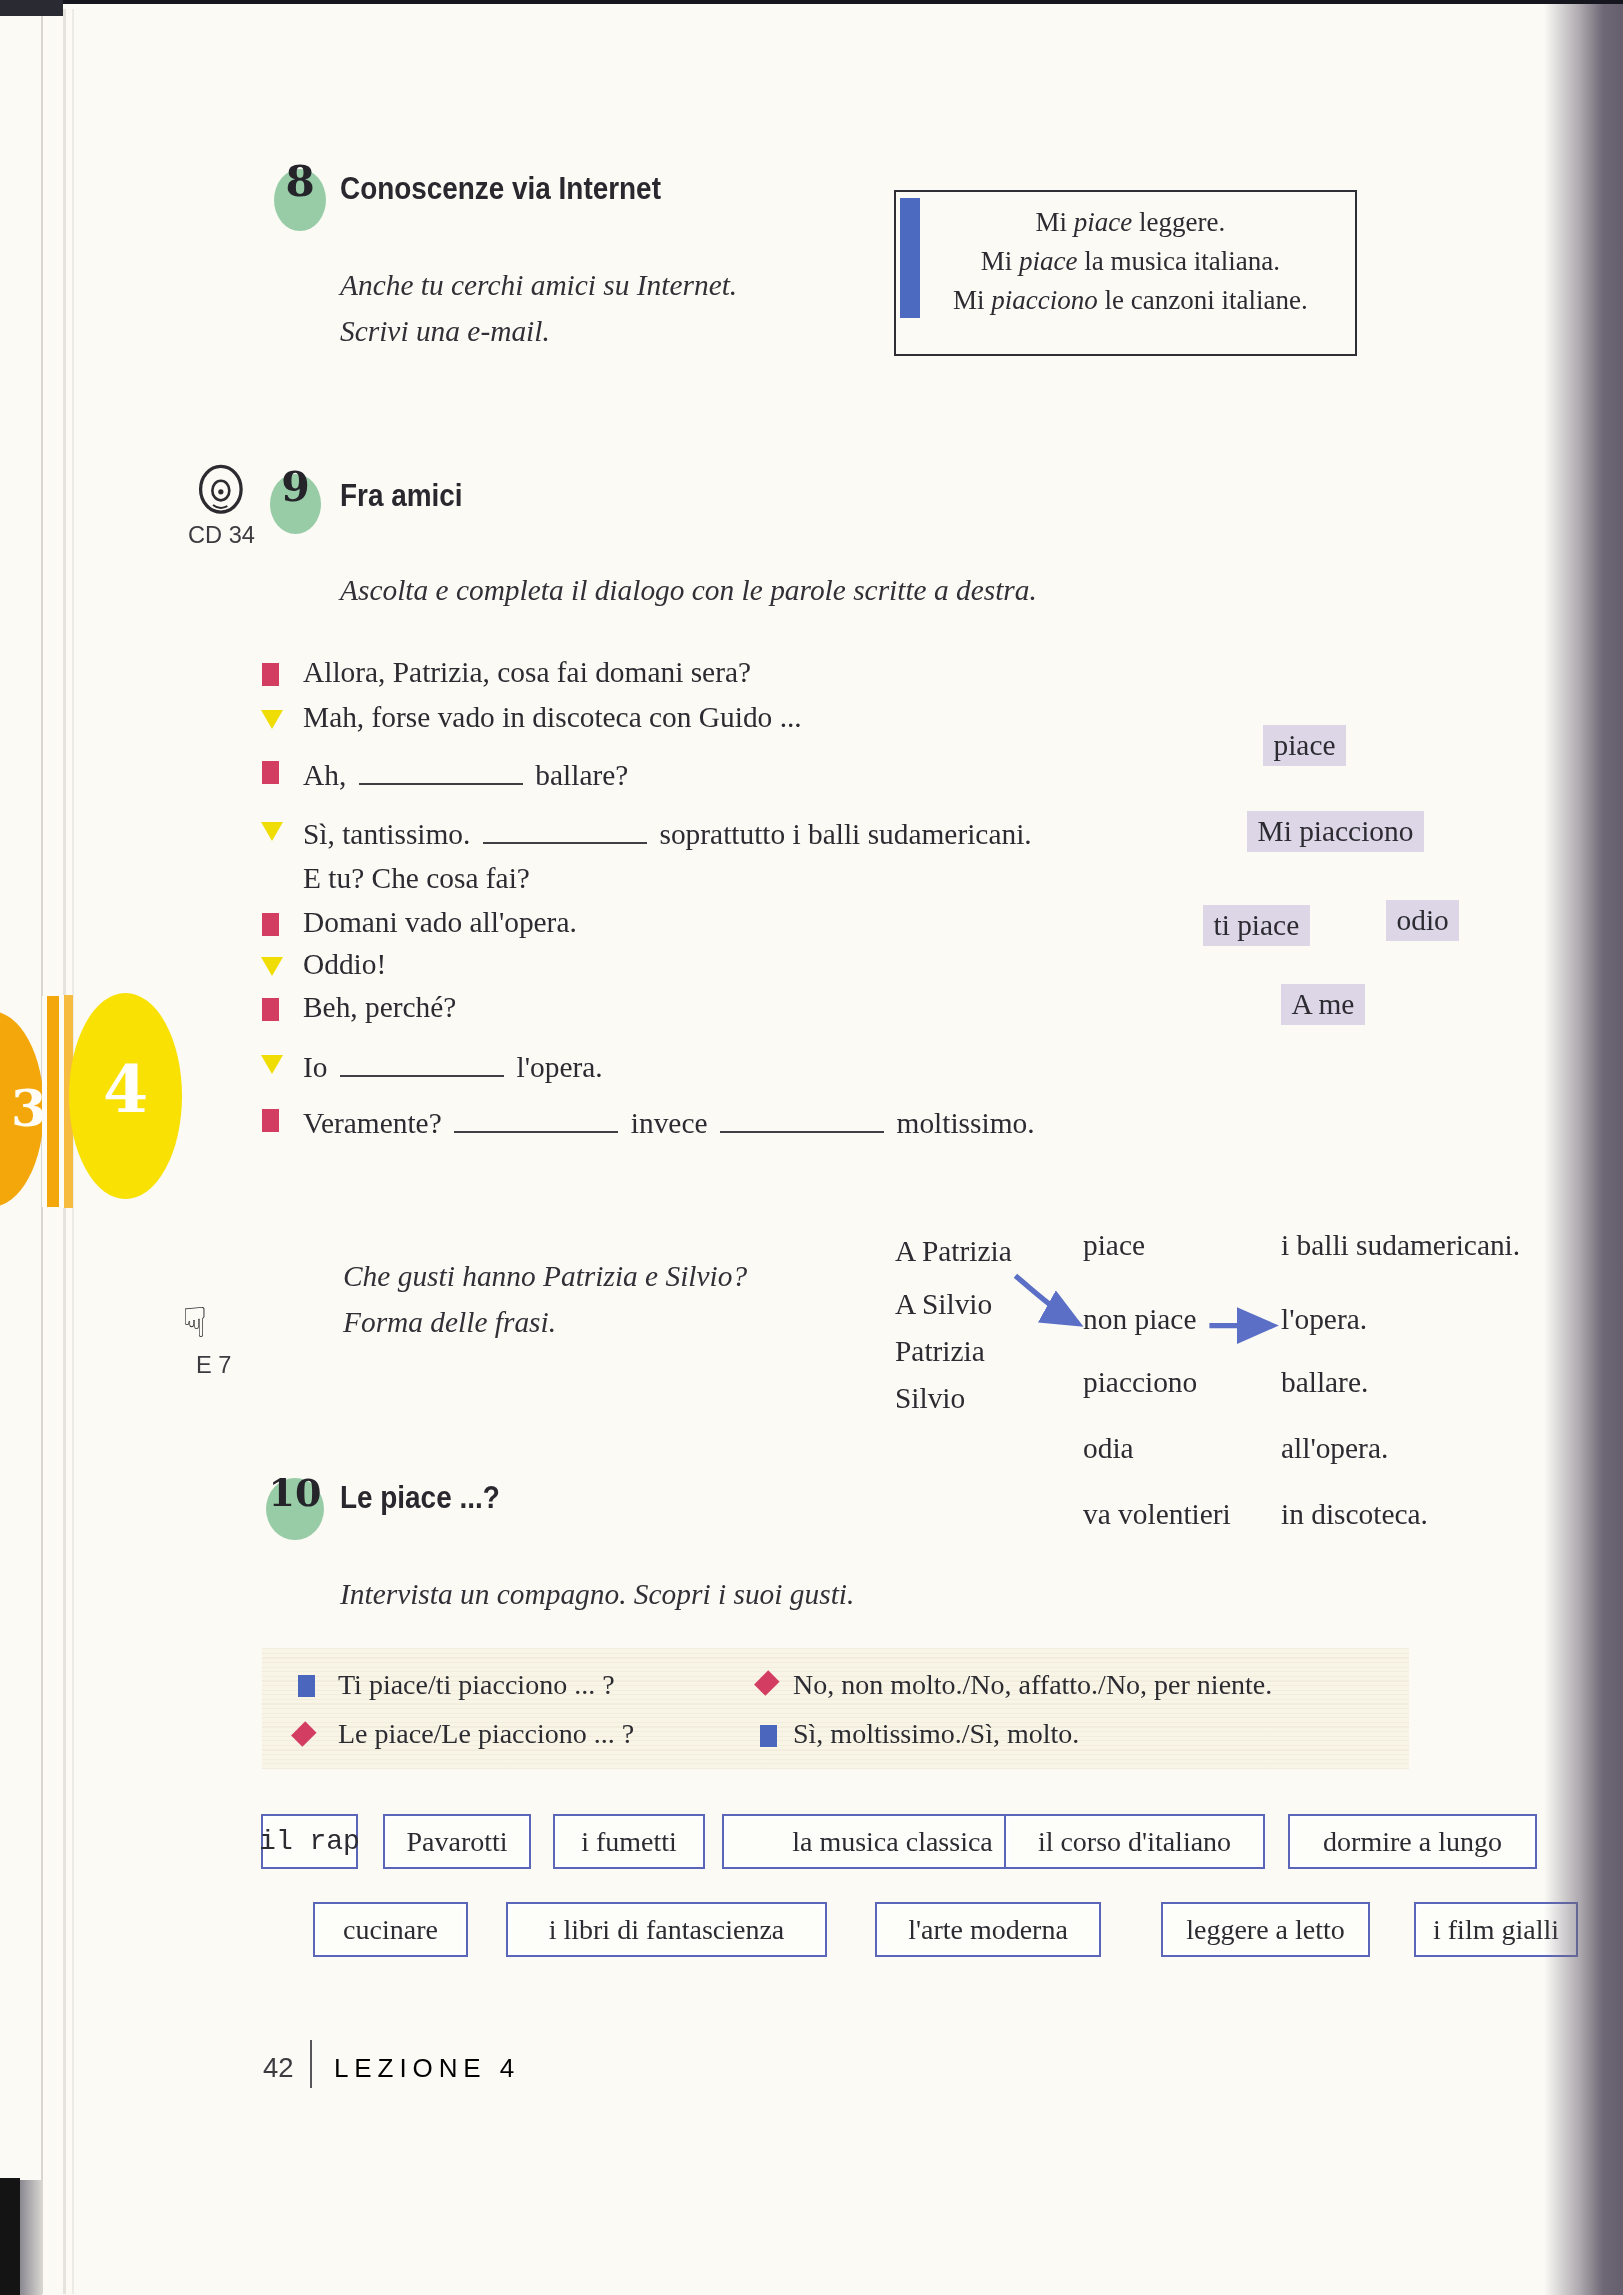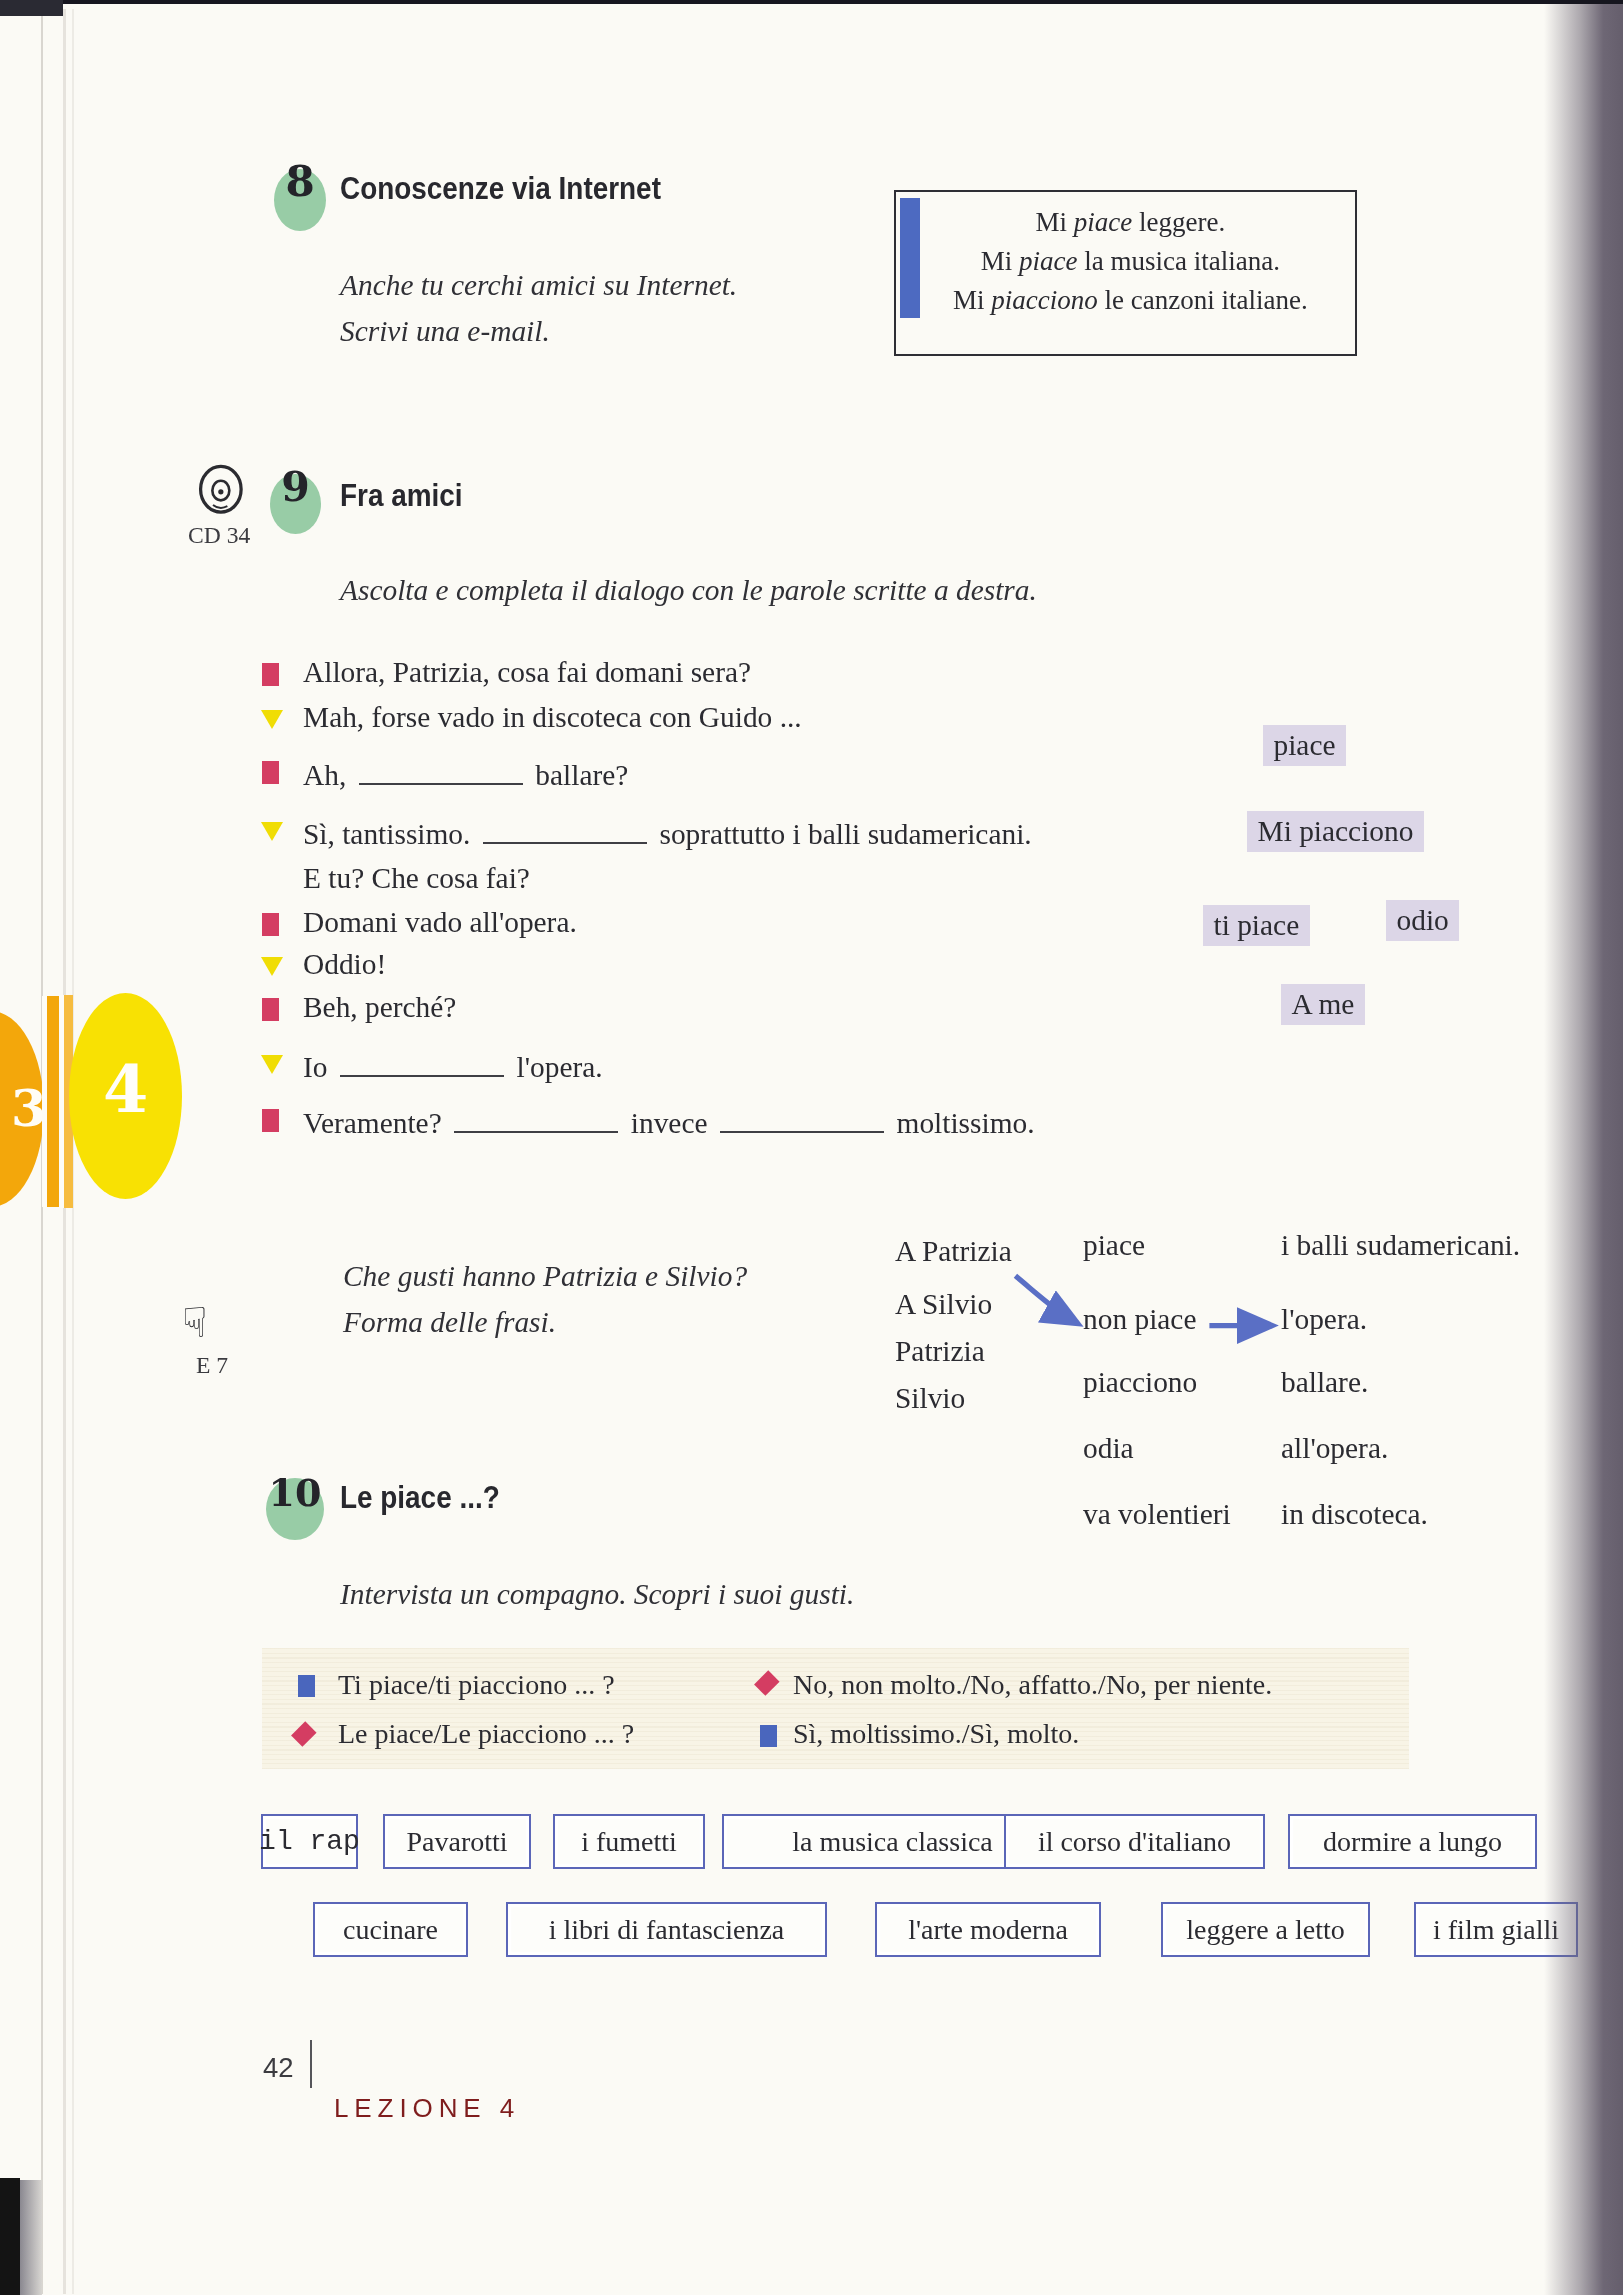--- a/index.html
+++ b/index.html
@@ -37,21 +37,21 @@
     color:#28282e;transform:scaleX(.9);transform-origin:left top;white-space:nowrap;z-index:10;}
   .instr{font-style:italic;font-size:29.4px;color:#303036;white-space:nowrap;z-index:10;margin-top:39px;}
 
   
   .gram-box{left:894px;top:190px;width:459px;height:162px;border:2px solid #2e2e35;z-index:10;}
   .gram-bar{left:900px;top:198px;width:19.6px;height:120px;background:#4d6ac1;z-index:11;}
   .gram-lines{left:953px;top:203px;z-index:11;font-size:27px;line-height:39px;white-space:nowrap;text-align:center;}
   .gram-lines .em{font-style:italic;}
 
   
-  .cd-label,.e7-label{font-family:Liberation Serif, serif;font-size:23.6px;color:#3b3b40;z-index:10;white-space:nowrap;}
+  .cd-label,.e7-label{font-family:Liberation Sans, sans-serif;font-size:23.6px;color:#3b3b40;z-index:10;white-space:nowrap;}
   .hand-icon{font-family:"DejaVu Sans",sans-serif;font-size:42px;color:#2b2b30;z-index:10;}
 
   
   .dialog-line{position:absolute;left:262px;white-space:nowrap;font-size:29.4px;z-index:10;}
   .dialog-text{position:absolute;left:41px;top:0;white-space:nowrap;}
   .b-red-square{position:absolute;left:0;top:6.5px;width:17px;height:23px;background:#d43d62;}
   .b-yellow-triangle{position:absolute;left:-1.3px;top:9.2px;width:0;height:0;
     border-left:11px solid transparent;border-right:11px solid transparent;border-top:19px solid #f0dd04;}
   .blank{display:inline-block;width:164px;height:1em;border-bottom:2px solid #3f3f44;margin:0 5.2px;}
 
@@ -71,21 +71,21 @@
 
   
   .word-card{position:absolute;height:51px;border:2.6px solid #5b66b8;box-shadow:inset 0 0 0 3.3px #ffffff;
     background:#fdfdfa;display:flex;align-items:center;justify-content:center;
     font-size:28px;white-space:nowrap;z-index:10;}
 
   
   .footer-num{left:263px;top:2052px;font-family:"Liberation Sans","DejaVu Sans",sans-serif;font-size:27.5px;color:#3b3b40;z-index:10;}
   .footer-bar{left:310px;top:2040px;width:2px;height:48px;background:#55555a;z-index:10;}
   .footer-lesson{left:334px;top:2053px;font-family:"Liberation Sans","DejaVu Sans",sans-serif;font-size:26px;
-    letter-spacing:5.9px;color:#7f1d1d;z-index:10;white-space:nowrap;margin-top:40px;}
+    letter-spacing:5.9px;color:#000000;z-index:10;white-space:nowrap;}
 </style>
 </head>
 <body>
 
 <div id="canvas">
 
   <div class="abs top-line"></div>
   <div class="abs top-left-block"></div>
   <div class="abs page-edge-a"></div>
   <div class="abs page-edge-b"></div>

